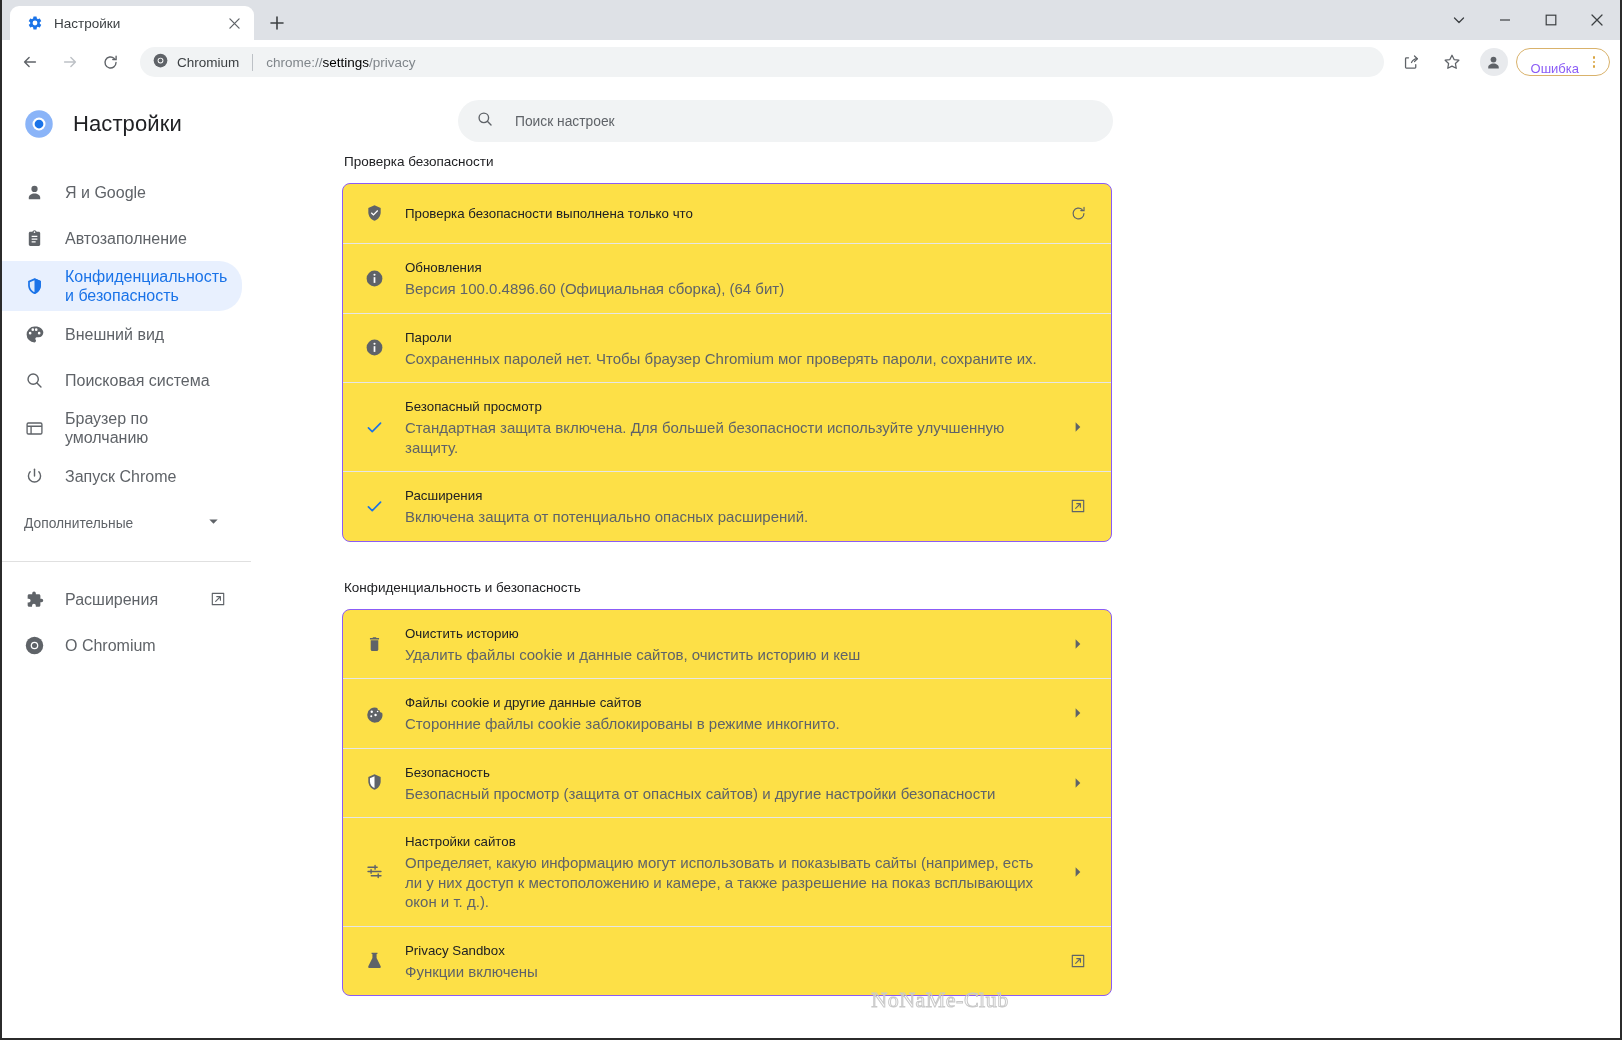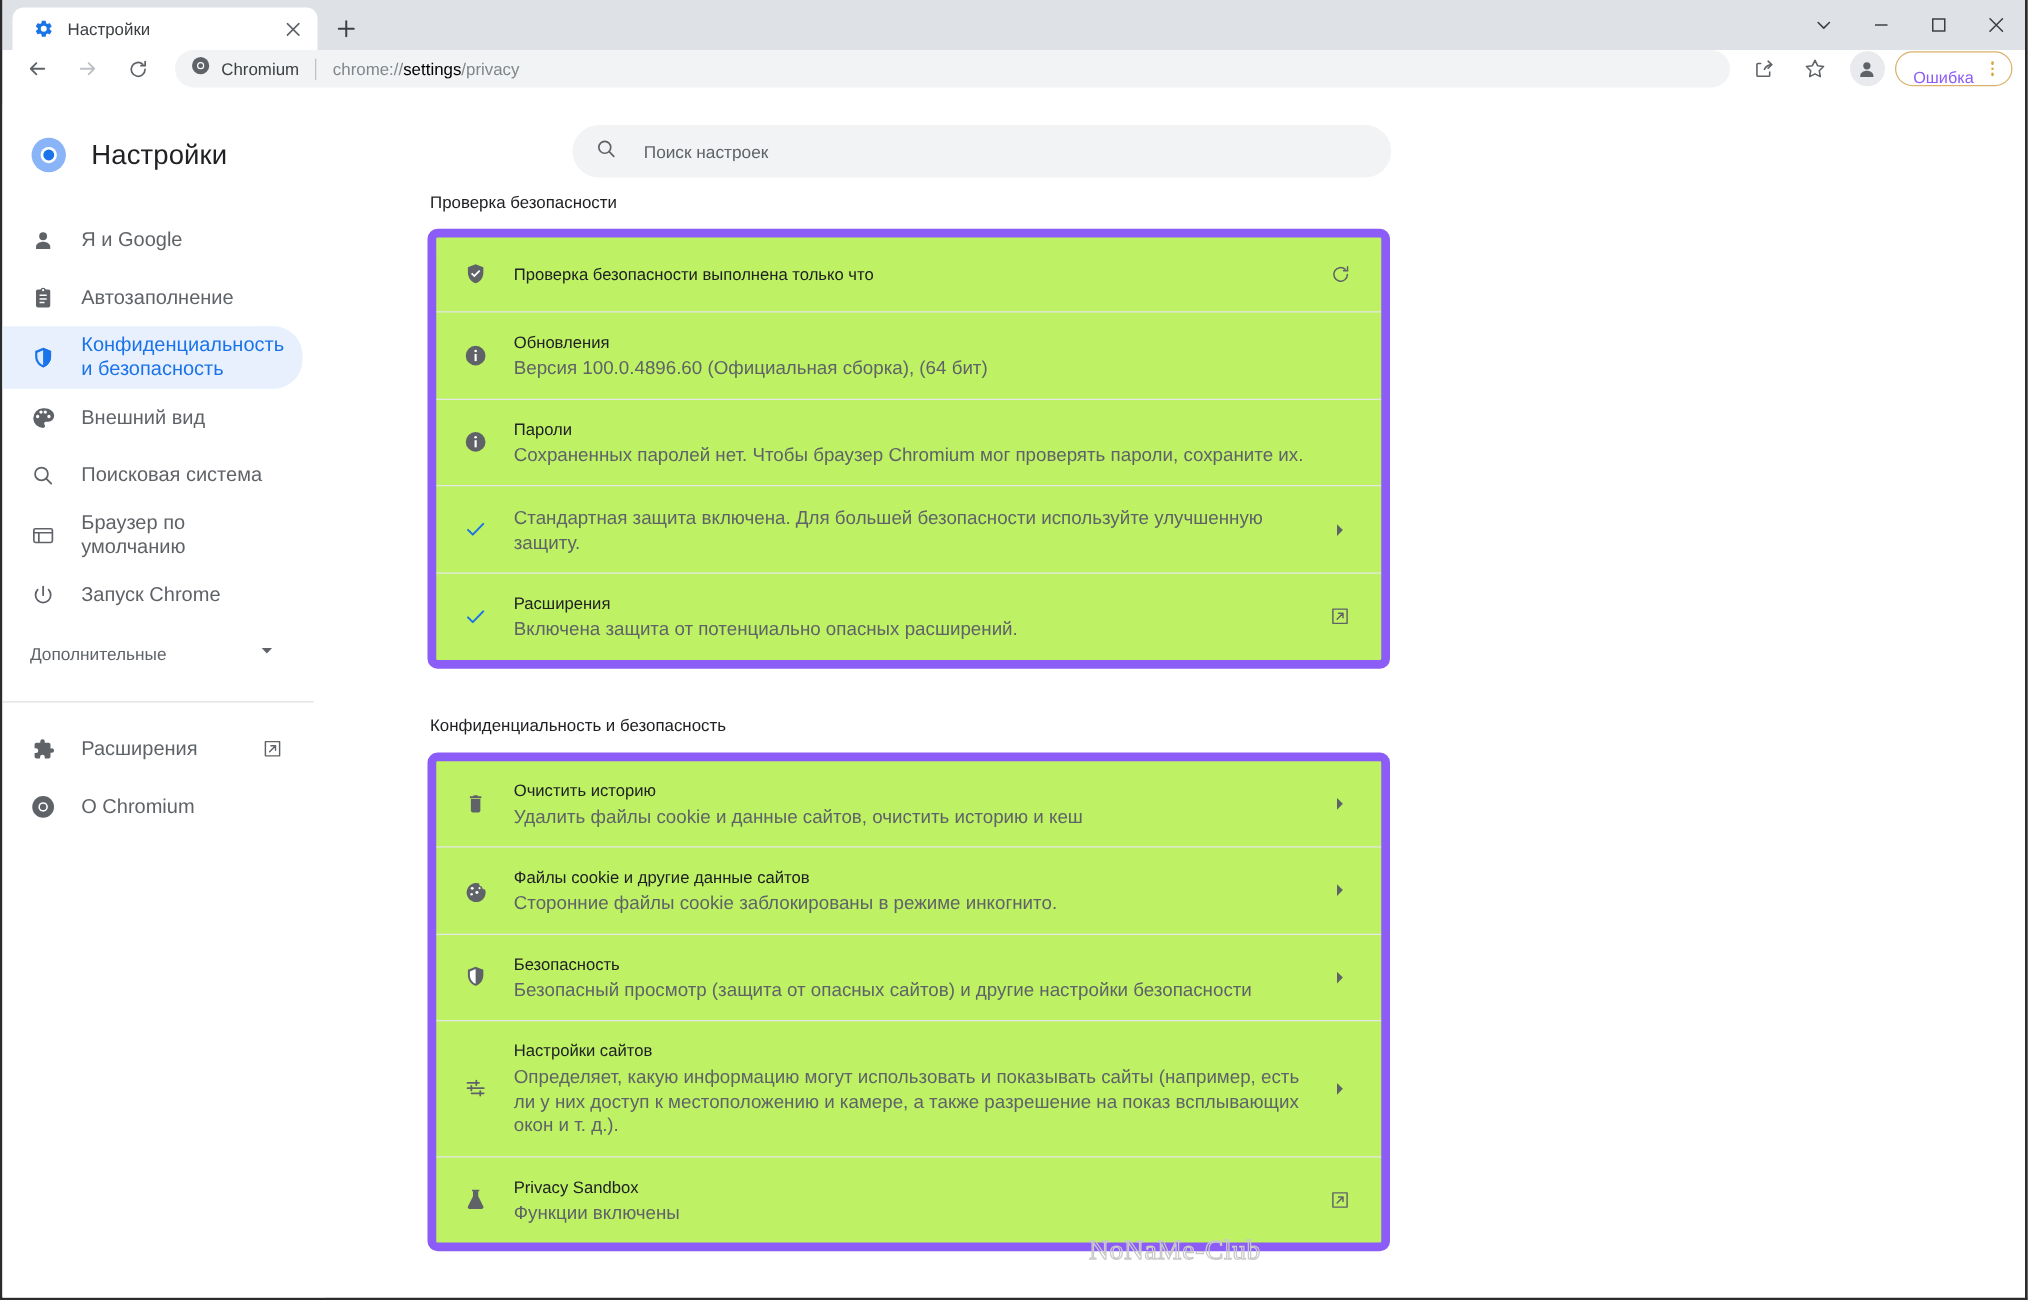--- a/index.html
+++ b/index.html
@@ -84,21 +84,21 @@
     width: 46px; height: 40px;
     display: flex; align-items: center; justify-content: center;
     cursor: pointer;
   }
 
   
   .toolbar {
     height: 44px;
     background: #ffffff;
     display: flex;
-    align-items: flex-start;
+    align-items: center;
     padding: 0 10px 0 8px;
     flex: none;
     position: relative;
   }
   .tb-btn {
     width: 30px; height: 30px;
     margin: 0 5px;
     display: flex; align-items: center; justify-content: center;
     border-radius: 50%;
     cursor: pointer;
@@ -283,22 +283,22 @@
     margin-left: 82px;
     padding-top: 12px;
   }
   .section-title {
     font-size: 13.5px;
     color: #202124;
     margin-bottom: 14px;
     padding-left: 2px;
   }
   .card {
-    background: #bef264;
-    border: 7px solid #8b5cf6;
+    background: #fde047;
+    border: 1px solid #8b5cf6;
     border-radius: 8px;
     overflow: hidden;
   }
   .card-row {
     display: flex;
     align-items: center;
     padding: 14px 18px 14px 20px;
     border-bottom: 1px solid #e6e6e6;
     min-height: 60px;
   }
@@ -659,20 +659,21 @@
             </div>
           </div>
 
           <div class="card-row clickable">
             <span class="row-icon">
               <svg width="19" height="19" viewBox="0 0 20 20" fill="none" stroke="#1a73e8" stroke-width="1.7" stroke-linecap="round" stroke-linejoin="round">
                 <path d="M3.6 10.4l4 4 8.8-9"></path>
               </svg>
             </span>
             <div class="row-text">
+              <div class="row-title">Безопасный просмотр</div>
               <div class="row-sub">Стандартная защита включена. Для большей безопасности используйте улучшенную защиту.</div>
             </div>
             <span class="row-action">
               <svg width="14" height="14" viewBox="0 0 14 14" fill="#5f6368">
                   <path d="M4.6 2.3l4.7 4.7-4.7 4.7z"></path>
                 </svg>
             </span>
           </div>
 
           <div class="card-row clickable">

